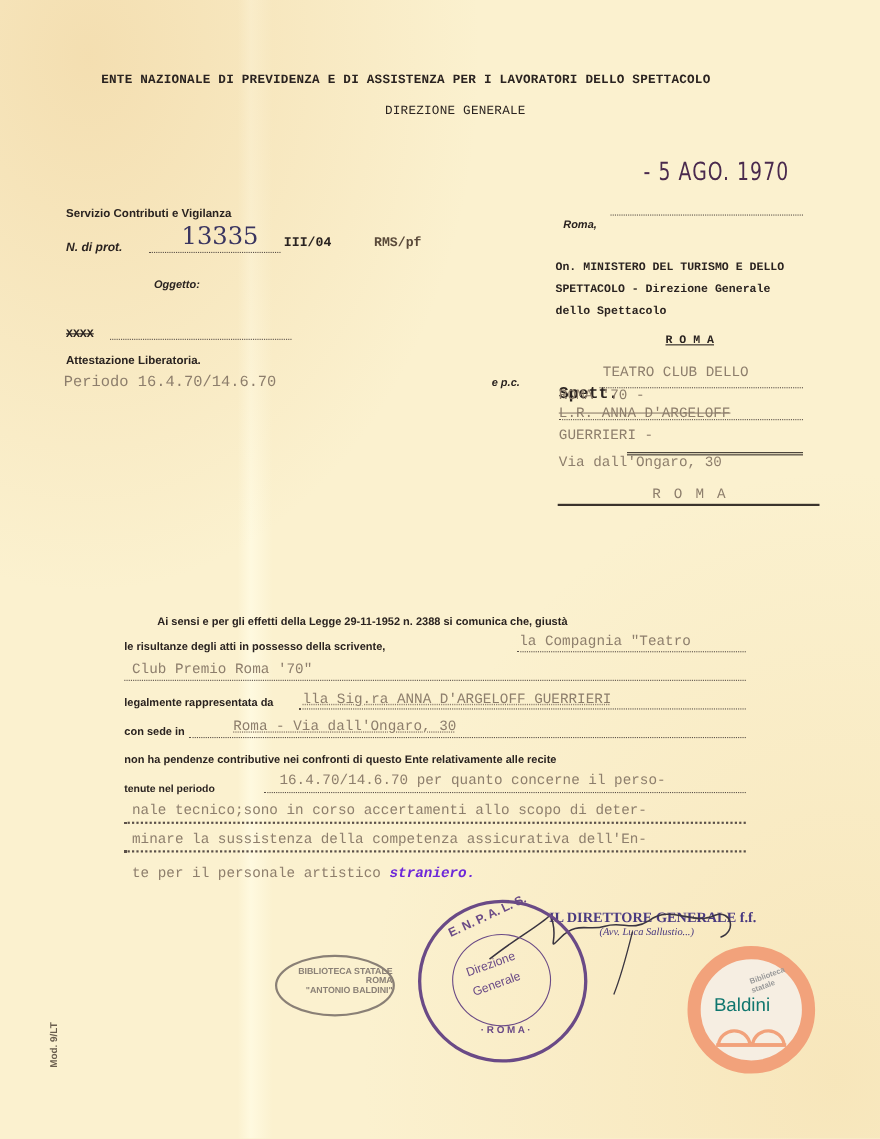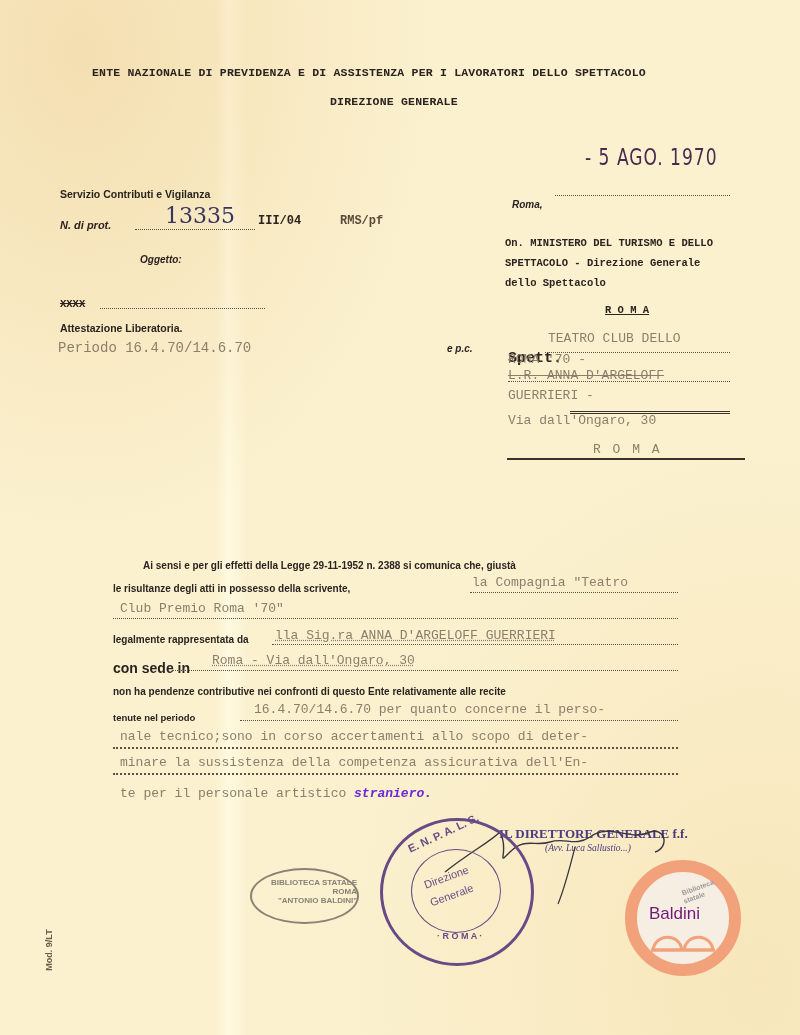--- a/index.html
+++ b/index.html
@@ -38,21 +38,21 @@
   }
   .logo {
     position:absolute; left:625px; top:860px; width:92px; height:92px;
     border:12px solid #f2a27b; border-radius:50%; background:#f6eee2;
   }
 </style>
 </head>
 <body>
 
 <div class="abs hdr" style="left:92px; top:66px;">ENTE NAZIONALE DI PREVIDENZA E DI ASSISTENZA PER I LAVORATORI DELLO SPETTACOLO</div>
-<div class="abs hdr" style="left:330px; top:95px; font-weight:bold;">DIREZIONE GENERALE</div>
+<div class="abs hdr" style="left:350px; top:95px; font-weight:normal;">DIREZIONE GENERALE</div>
 
 <div class="abs date-stamp" style="left:585px; top:143px;">- 5 AGO. 1970</div>
 
 <div class="abs lbl ital" style="left:512px; top:184px; font-size:10px;margin-top:15px;">Roma,</div>
 <div class="dots" style="left:555px; top:195px; width:175px;"></div>
 
 <div class="abs lbl" style="left:60px; top:188px;">Servizio Contributi e Vigilanza</div>
 <div class="abs lbl ital" style="left:60px; top:219px; font-size:11px;">N. di prot.</div>
 <div class="dots" style="left:135px; top:229px; width:120px;"></div>
 <div class="abs hand" style="left:165px; top:203px;">13335</div>
@@ -87,21 +87,21 @@
 <div class="abs lbl" style="left:113px; top:583px; font-size:10px;">le risultanze degli atti in possesso della scrivente,</div>
 <div class="abs typed" style="left:472px; top:575px;">la Compagnia "Teatro</div>
 <div class="dots" style="left:470px; top:592px; width:208px;"></div>
 <div class="abs typed" style="left:120px; top:601px;">Club Premio Roma '70"</div>
 <div class="dots" style="left:113px; top:618px; width:565px;"></div>
 
 <div class="abs lbl" style="left:113px; top:634px; font-size:10px;">legalmente rappresentata da</div>
 <div class="abs typed" style="left:275px; top:628px; text-decoration:underline dotted;">lla Sig.ra ANNA D'ARGELOFF GUERRIERI</div>
 <div class="dots" style="left:272px; top:644px; width:406px;"></div>
 
-<div class="abs lbl" style="left:113px; top:660px; font-size:14px;">con sede in</div>
+<div class="abs lbl" style="left:113px; top:660px; font-size:10px;">con sede in</div>
 <div class="abs typed" style="left:212px; top:653px; text-decoration:underline dotted;">Roma - Via dall'Ongaro, 30</div>
 <div class="dots" style="left:172px; top:670px; width:506px;"></div>
 
 <div class="abs lbl" style="left:113px; top:686px; font-size:10px;">non ha pendenze contributive nei confronti di questo Ente relativamente alle recite</div>
 
 <div class="abs lbl" style="left:113px; top:712px; font-size:9.5px;">tenute nel periodo</div>
 <div class="abs typed" style="left:254px; top:702px;">16.4.70/14.6.70 per quanto concerne il perso-</div>
 <div class="dots" style="left:240px; top:720px; width:438px;"></div>
 
 <div class="abs typed" style="left:120px; top:729px;">nale tecnico;sono in corso accertamenti allo scopo di deter-</div>
@@ -130,20 +130,20 @@
 
 <div class="stamp-oval">
   <div style="margin-top:8px;">BIBLIOTECA STATALE</div>
   <div>ROMA</div>
   <div>"ANTONIO BALDINI"</div>
 </div>
 
 <div class="logo">
   <div class="abs" style="left:44px; top:12px; font-family:'Liberation Sans',sans-serif; font-size:7px; font-weight:bold; color:#9a9a9a; transform:rotate(-20deg);">Biblioteca</div>
   <div class="abs" style="left:46px; top:22px; font-family:'Liberation Sans',sans-serif; font-size:7px; font-weight:bold; color:#9a9a9a; transform:rotate(-20deg);">statale</div>
-  <div class="abs" style="left:12px; top:32px; font-family:'Liberation Sans',sans-serif; font-size:17px; color:#701a75;">Baldini</div>
+  <div class="abs" style="left:12px; top:32px; font-family:'Liberation Sans',sans-serif; font-size:17px; color:#0f766e;">Baldini</div>
   <svg class="abs" style="left:14px; top:56px;" width="64" height="24" viewBox="0 0 64 24">
     <path d="M2 22 C 4 6, 28 4, 31 22 Z M33 22 C 36 4, 60 6, 62 22 Z" fill="none" stroke="#f2a27b" stroke-width="3"></path>
     <line x1="0" y1="22" x2="64" y2="22" stroke="#f2a27b" stroke-width="3"></line>
   </svg>
 </div>
 
 <div class="abs lbl" style="left:28px; top:945px; font-size:9px; color:#6a5e4e; transform:rotate(-90deg); transform-origin:center;">Mod. 9/LT</div>
 
 </body></html>

